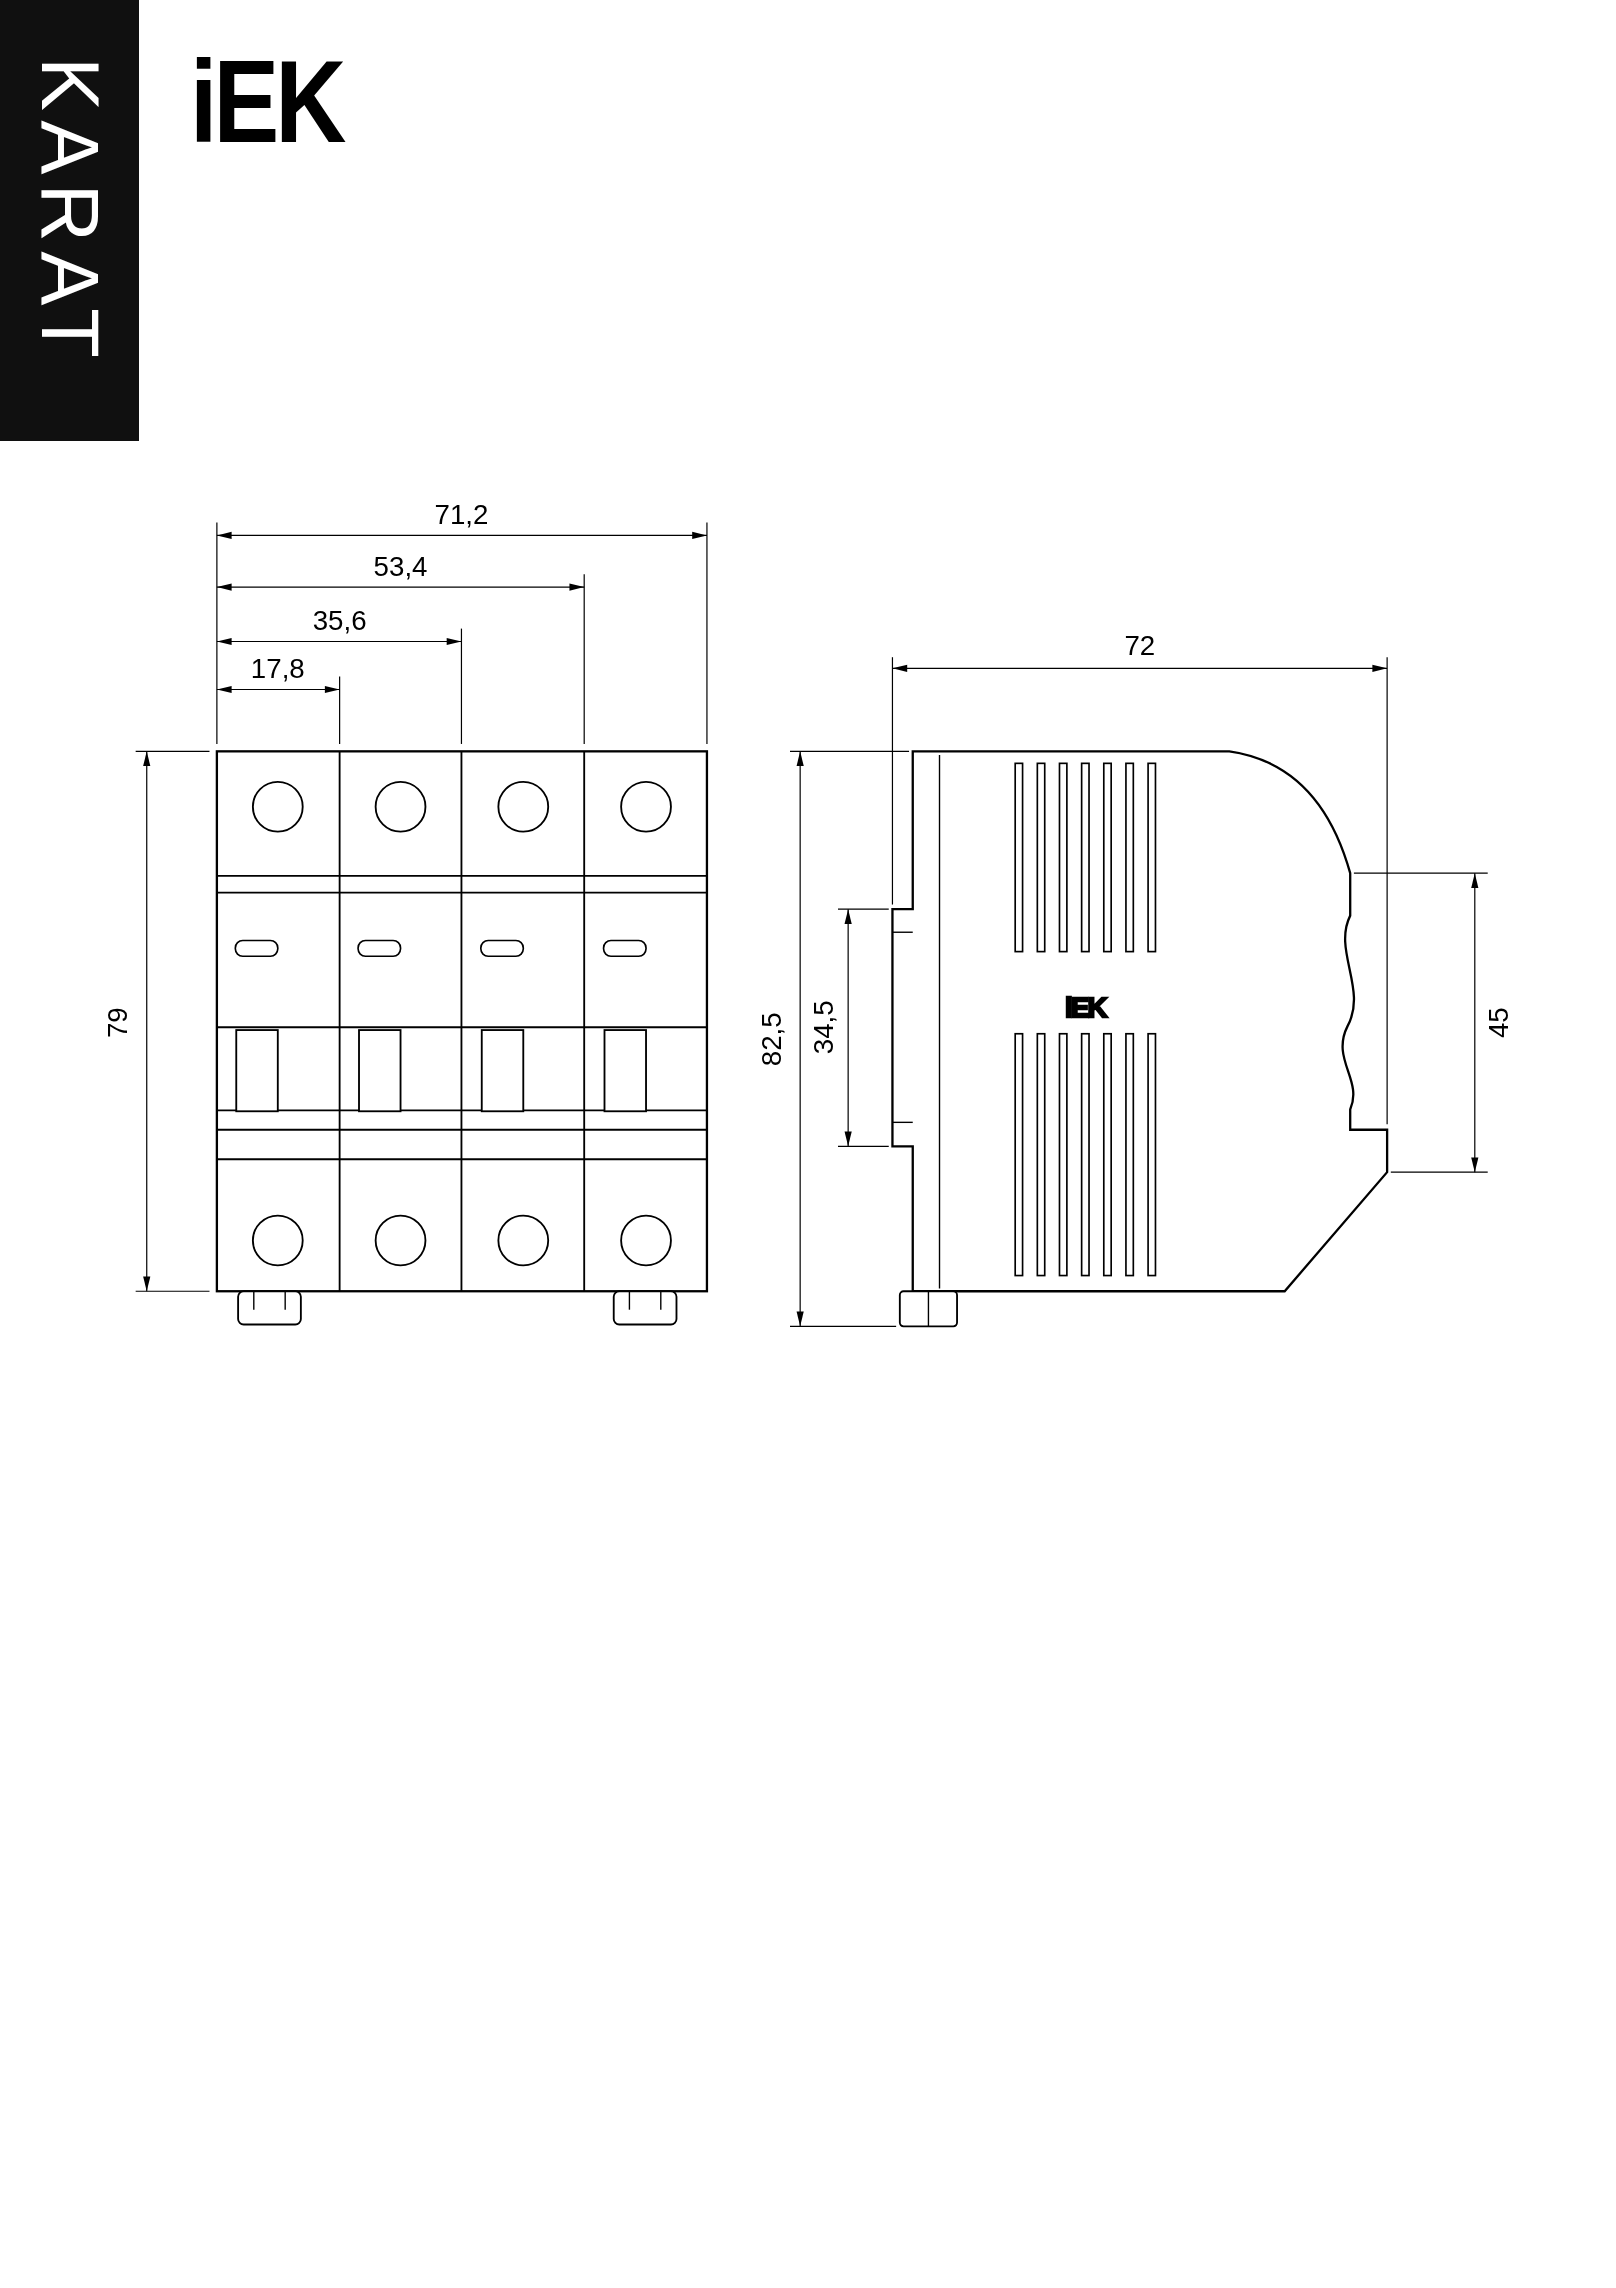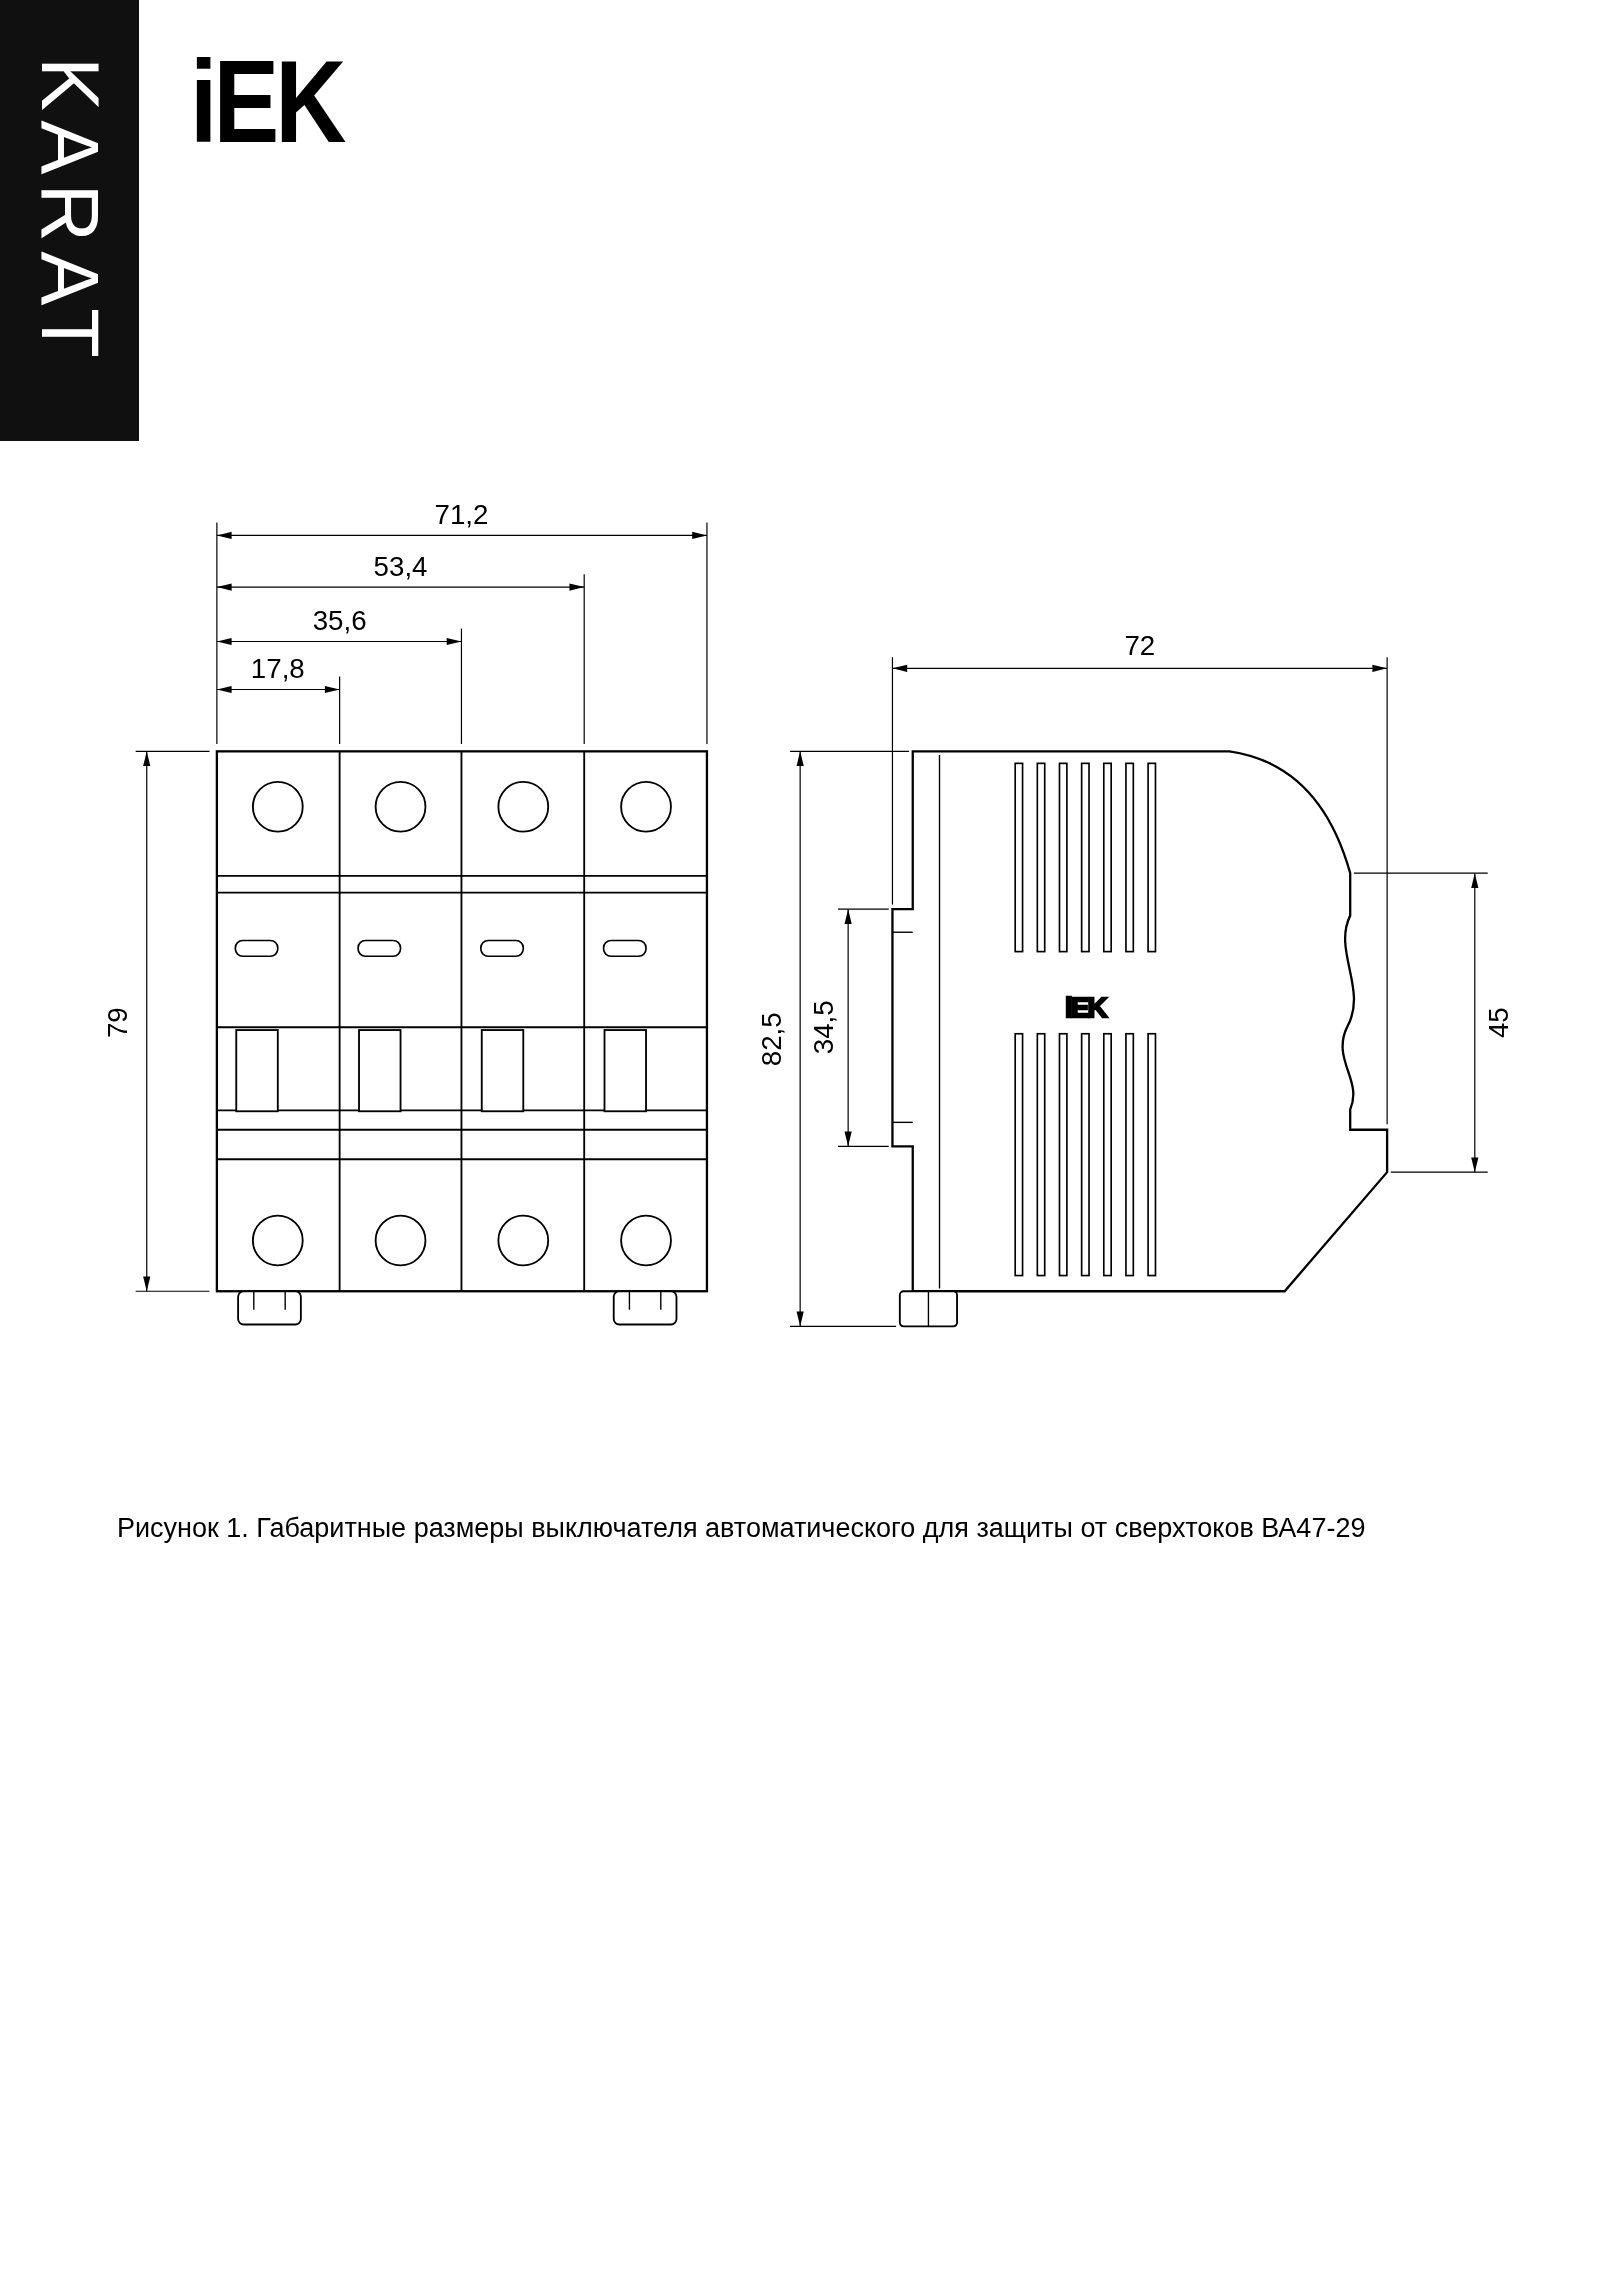--- a/index.html
+++ b/index.html
@@ -234,16 +234,15 @@
 
       <g>
         <line class="dim" x1="1467" y1="946" x2="1612" y2="946"></line>
         <line class="dim" x1="1507" y1="1270" x2="1612" y2="1270"></line>
         <line class="dim" x1="1598" y1="946" x2="1598" y2="1270" marker-start="url(#arw)" marker-end="url(#arw)"></line>
         <text x="1634" y="1108" text-anchor="middle" transform="rotate(-90 1634 1108)">45</text>
       </g>
     </g>
   </svg>
 
-  <div class="caption">Рисунок 1. Габаритные размеры выключателя автоматического для защиты от сверхтоков ВА47-29</div>
 
 </div>
 
 
 </body></html>

